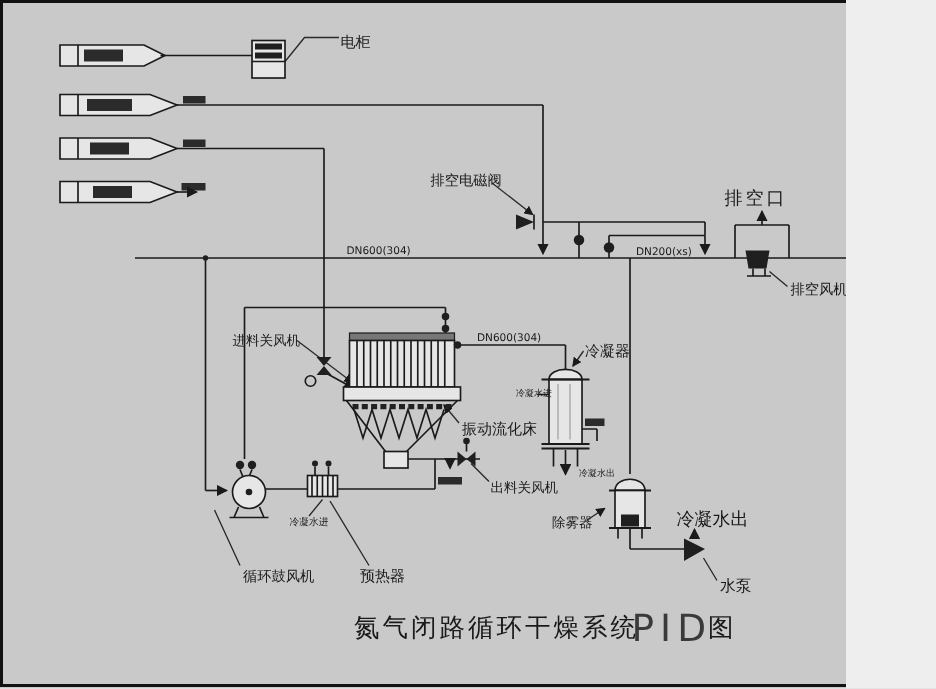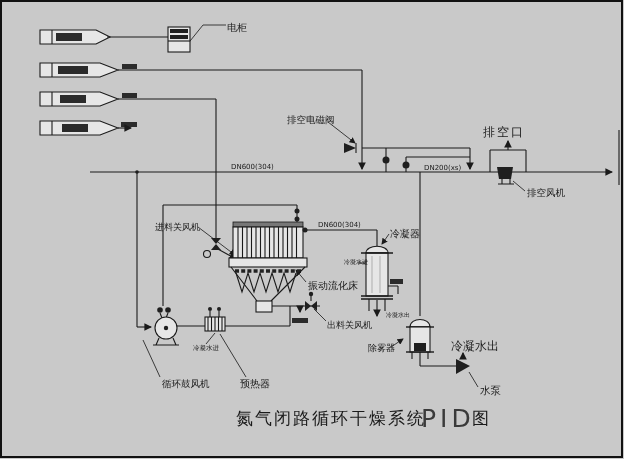--- a/index.html
+++ b/index.html
@@ -1,16 +1,16 @@
 <!DOCTYPE html>
 <html><head>
 <meta charset="utf-8">
 <style>
   html,body{margin:0;padding:0;background:#eee;}
-  #stage{position:relative;width:624px;height:459px;background:#c9c9c9;overflow:hidden;
+  #stage{position:relative;width:564px;height:459px;background:#c9c9c9;overflow:hidden;
          font-family:"DejaVu Sans",sans-serif;}
   svg{position:absolute;left:0;top:0;}
   .ln{stroke:#1a1a1a;stroke-width:1.1;fill:none;}
   .ln2{stroke:#1a1a1a;stroke-width:1.4;fill:none;}
   .thin-ln{stroke:#2a2a2a;stroke-width:0.9;fill:none;}
   .filldark{fill:#1f1f1f;stroke:none;}
   .vessel{fill:#e6e6e6;stroke:#1a1a1a;stroke-width:1.1;}
   .blob{fill:#2b2b2b;stroke:none;}
   text{fill:#1a1a1a;font-family:"DejaVu Sans",sans-serif;}
   .pidfont{fill:#3a3a3a;}

